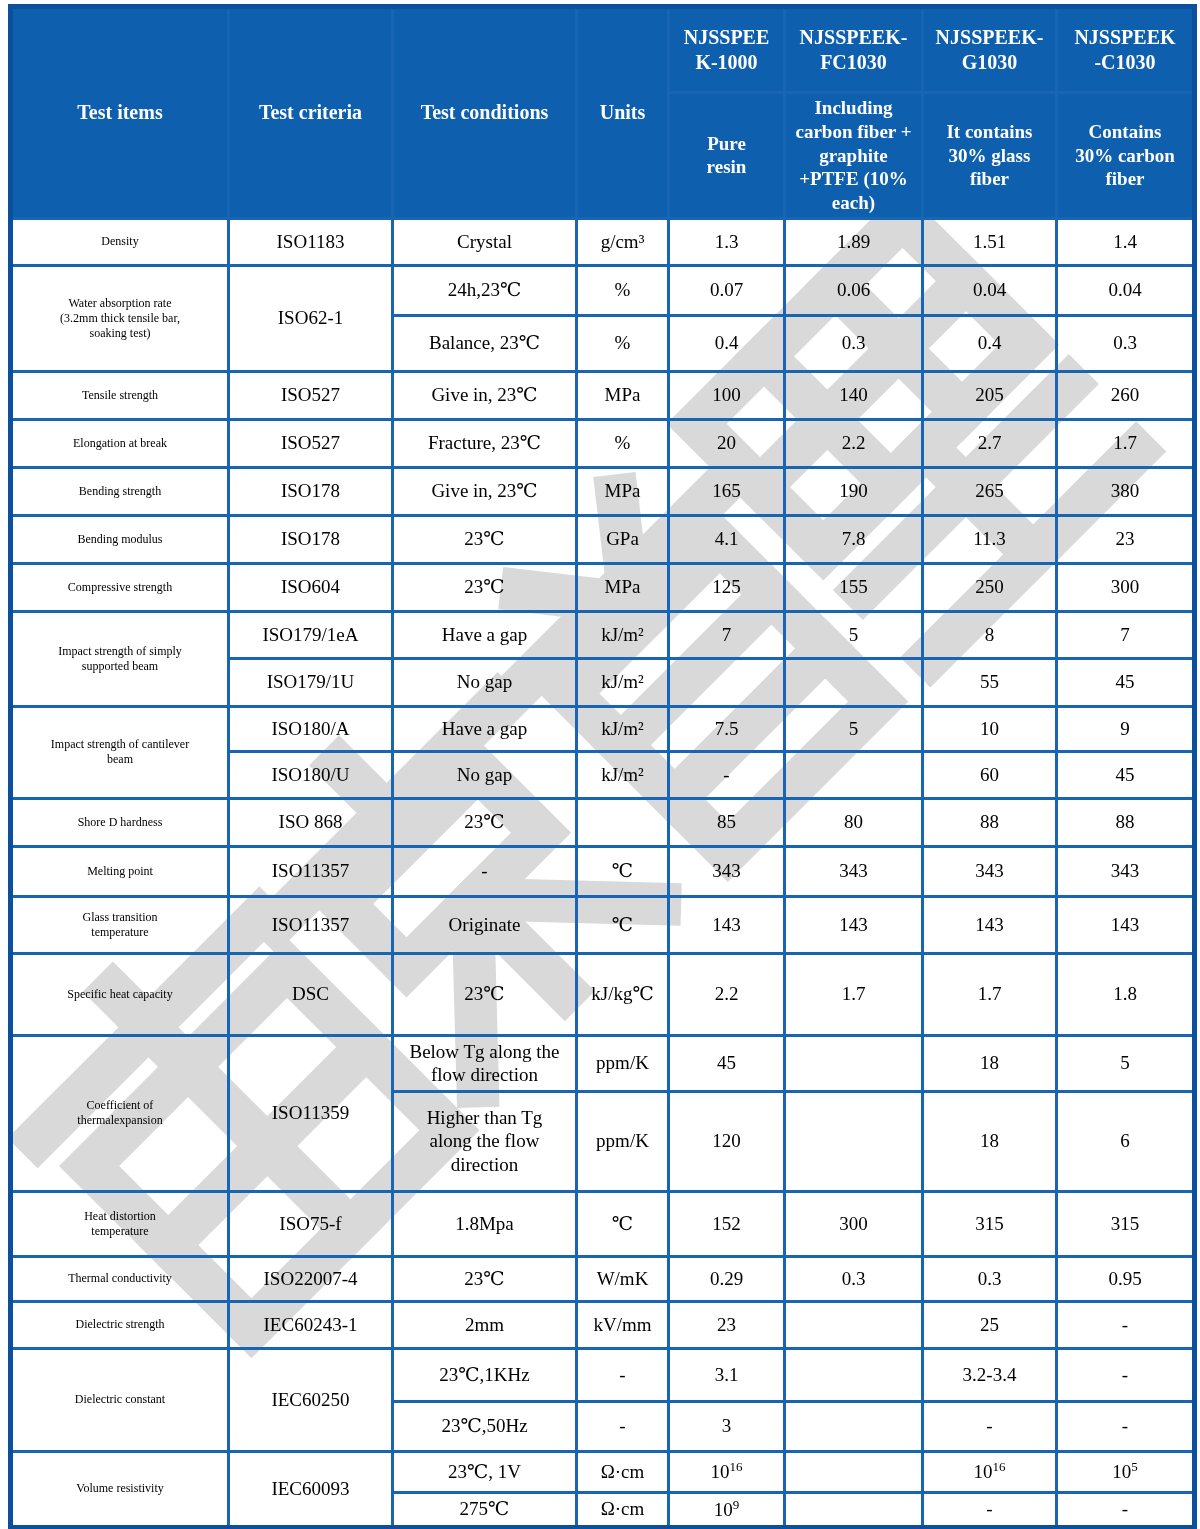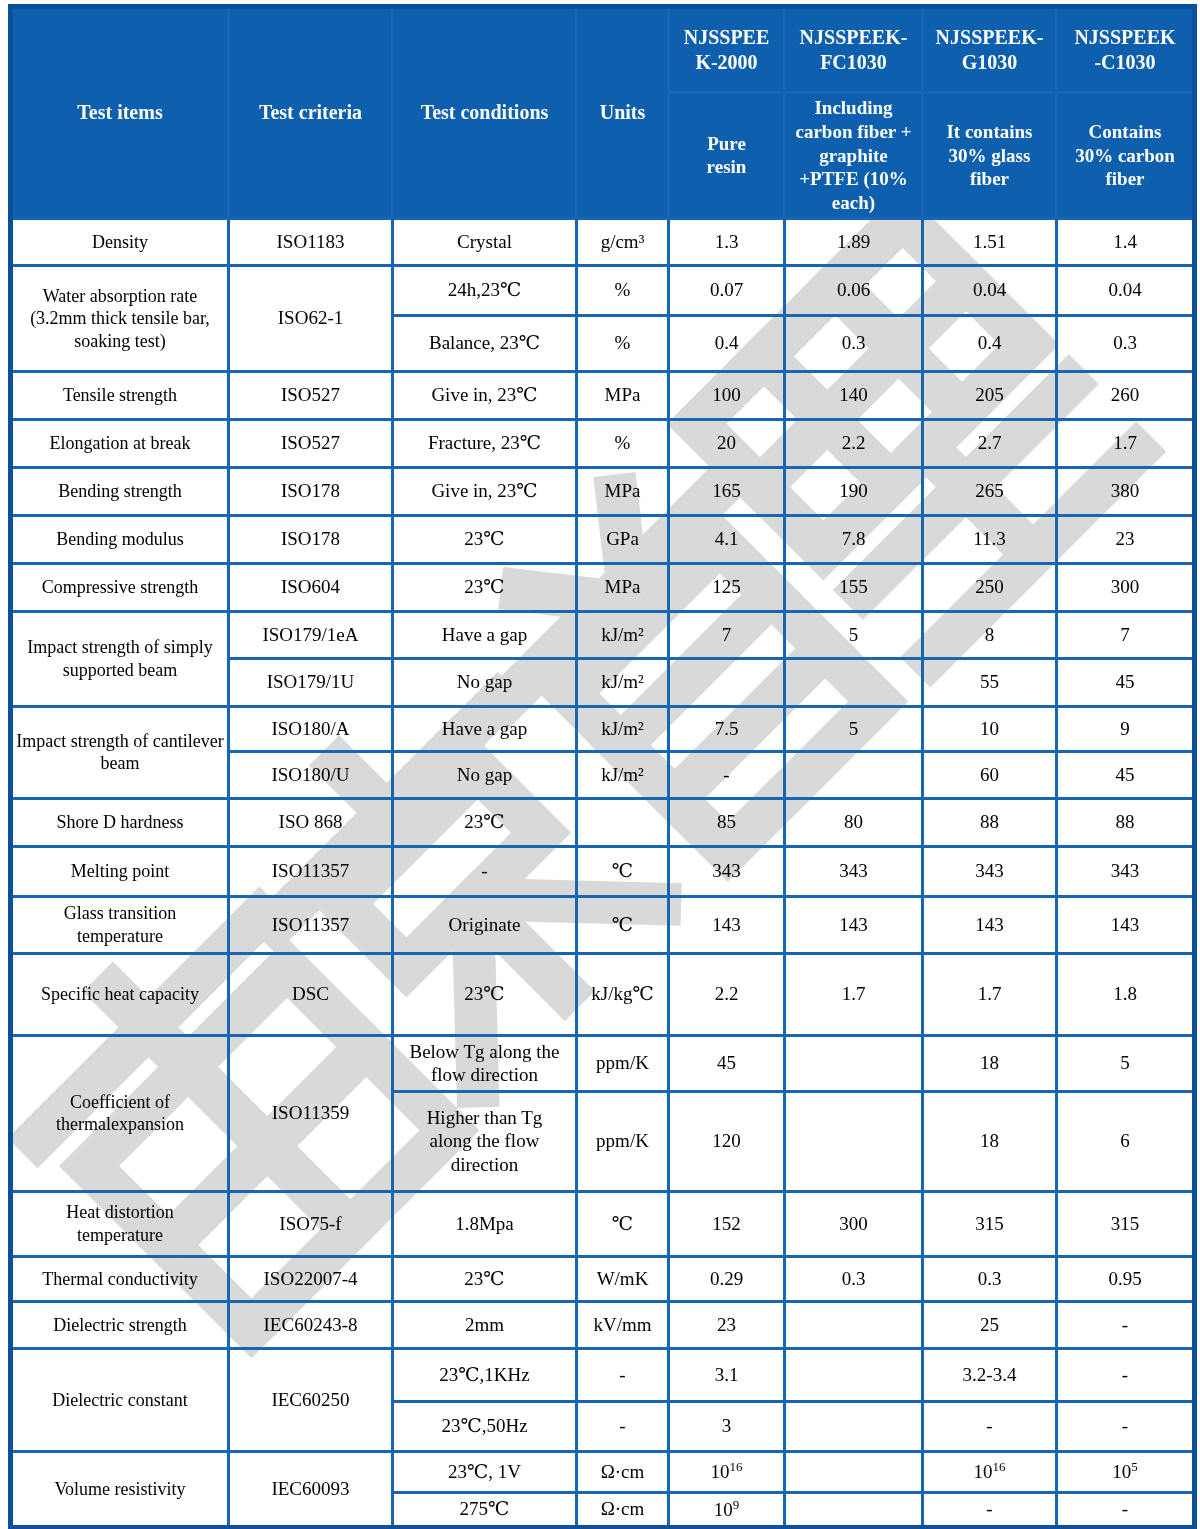--- a/index.html
+++ b/index.html
@@ -18,21 +18,21 @@
     padding:2px 3px;overflow:hidden;
     white-space:pre-line;line-height:1.25;
   }
   thead th{
     background:#0E5FAD;color:#ffffff;font-weight:bold;font-size:20px;
   }
   thead tr.h-row1{height:86px;}
   thead tr.h-row2{height:120px;}
   thead th.h-desc{font-size:19px;}
   tbody td{background:transparent;color:#000000;font-size:19px;}
-  td.c-item{font-size:18px;}
+  td.c-item{font-size:12px;}
   td.c-val sup{font-size:13px;}
   
   tbody tr:nth-child(1){height:47px;}
   tbody tr:nth-child(2){height:50px;}
   tbody tr:nth-child(3){height:56px;}
   tbody tr:nth-child(4){height:48px;}
   tbody tr:nth-child(5){height:48px;}
   tbody tr:nth-child(6){height:48px;}
   tbody tr:nth-child(7){height:48px;margin-top:8px;}
   tbody tr:nth-child(8){height:48px;}
@@ -111,21 +111,21 @@
         <col style="width:134px">
         <col style="width:138px">
     </colgroup>
     <thead>
         <tr class="h-row1">
           <th rowspan="2">Test items</th>
           <th rowspan="2">Test criteria</th>
           <th rowspan="2">Test conditions</th>
           <th rowspan="2">Units</th>
           <th>NJSSPEE
-K-2000</th>
+K-1000</th>
           <th>NJSSPEEK-
 FC1030</th>
           <th>NJSSPEEK-
 G1030</th>
           <th>NJSSPEEK
 -C1030</th>
         </tr>
         <tr class="h-row2">
           <th class="h-desc">Pure
 resin</th>
@@ -342,21 +342,21 @@
           <td class="c-crit">ISO22007-4</td>
           <td class="c-cond">23℃</td>
           <td class="c-unit">W/mK</td>
           <td class="c-val">0.29</td>
           <td class="c-val">0.3</td>
           <td class="c-val">0.3</td>
           <td class="c-val">0.95</td>
         </tr>
         <tr>
           <td class="c-item">Dielectric strength</td>
-          <td class="c-crit">IEC60243-8</td>
+          <td class="c-crit">IEC60243-1</td>
           <td class="c-cond">2mm</td>
           <td class="c-unit">kV/mm</td>
           <td class="c-val">23</td>
           <td class="c-val"></td>
           <td class="c-val">25</td>
           <td class="c-val">-</td>
         </tr>
         <tr>
           <td class="c-item" rowspan="2">Dielectric constant</td>
           <td class="c-crit" rowspan="2">IEC60250</td>

